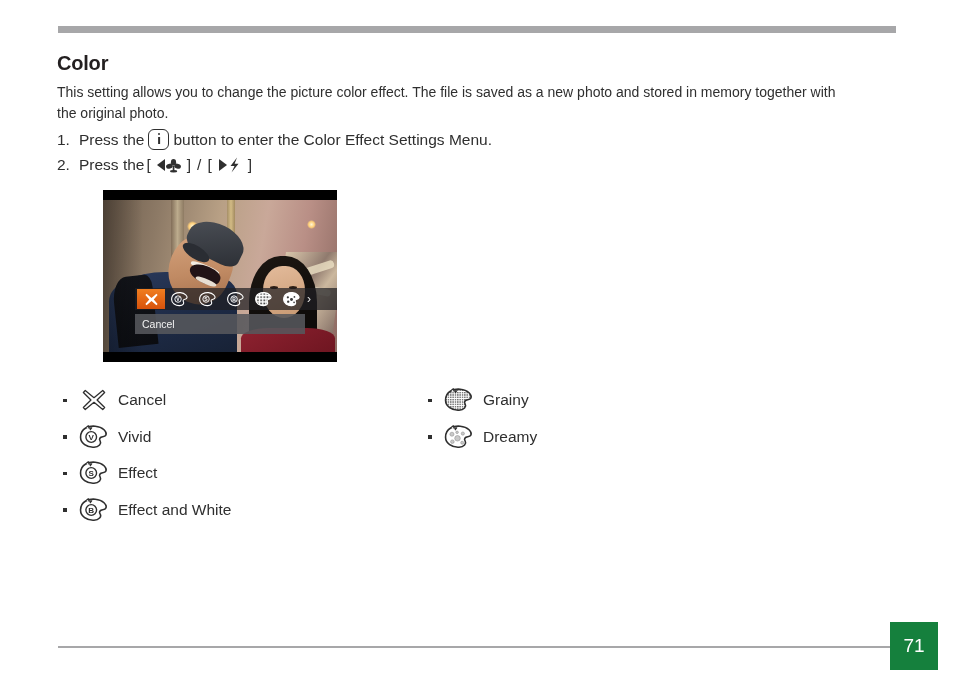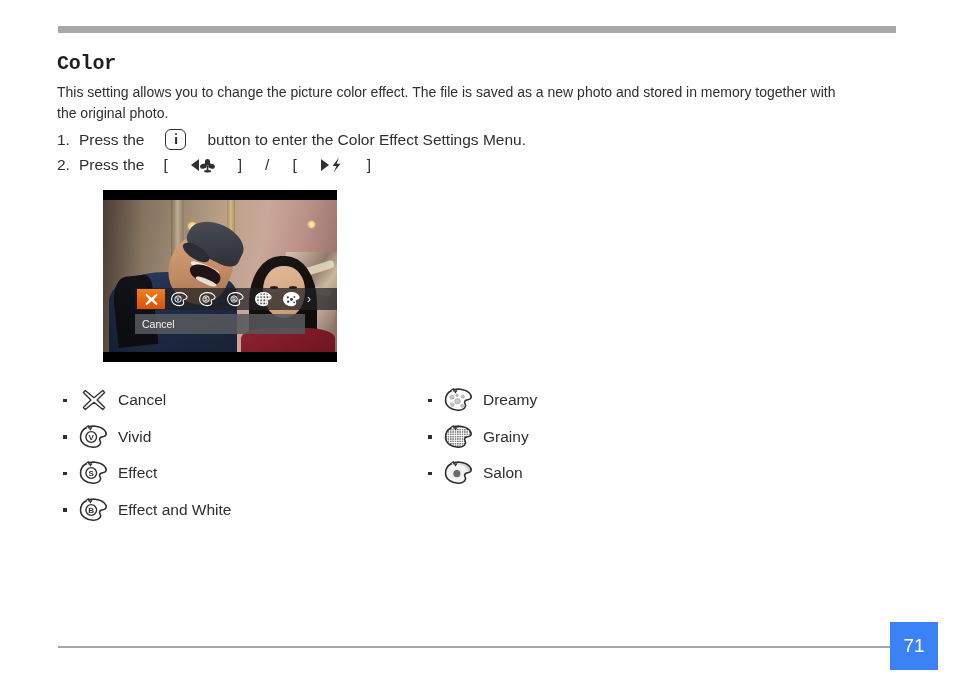--- a/index.html
+++ b/index.html
@@ -28,21 +28,20 @@
 
   
   .page-title {
     position: absolute;
     left: 57px;
     top: 52px;
     font-size: 20px;
     font-weight: bold;
     letter-spacing: -0.2px;
     color: #231f20;
-    font-family: Liberation Mono, monospace;
   }
 
   
   .intro {
     position: absolute;
     left: 57px;
     top: 82px;
     width: 800px;
     font-size: 14px;
     line-height: 21px;
@@ -64,21 +63,21 @@
     align-items: flex-start;
     white-space: nowrap;
   }
   .step-num {
     width: 22px;
     flex: 0 0 22px;
   }
   .step-text {
     display: flex;
     align-items: center;
-    gap: 17px;
+    gap: 0px;
   }
 
   
   .ibtn {
     display: inline-block;
     width: 19px;
     height: 19px;
     border: 1.6px solid #2f2f2f;
     border-radius: 6px;
     position: relative;
@@ -361,21 +360,21 @@
     width: 832px;
     height: 2px;
     background: #a7a7a9;
   }
   .page-num {
     position: absolute;
     left: 890px;
     top: 622px;
     width: 48px;
     height: 48px;
-    background: #3b82f6;
+    background: #15803d;
     color: #ffffff;
     font-size: 19px;
     display: flex;
     align-items: center;
     justify-content: center;
   }
 </style>
 </head>
 <body>
 
@@ -575,72 +574,52 @@
 </div>
 
 <div class="legend right">
 
   <div class="legend-row">
     <span class="legend-bullet">
         <i></i>
       </span>
     <span class="legend-icon">
       <svg width="32" height="26" viewBox="0 0 30 24">
+        <defs>
+          <pattern id="gpat" width="2.2" height="2.2" patternUnits="userSpaceOnUse">
+            <rect width="2.2" height="2.2" fill="#ffffff"></rect>
+            <circle cx="0.7" cy="0.7" r="0.65" fill="#2f2f2f"></circle>
+          </pattern>
+        </defs>
+        <path d="M7.2 3.6 C12 0.8 20.4 1.4 24.4 5.2 C27.8 8.5 26.6 11.4 23.2 11.8 C20.6 12.1 19.4 13.8 20.8 15.9 C22.2 18.2 19.8 21.4 15.0 21.6 C8.4 22.0 2.4 17.8 2.4 12.2 C2.4 8.6 4.0 5.4 7.2 3.6 Z" fill="url(#gpat)" stroke="#2f2f2f" stroke-width="1.5"></path>
+        <path d="M7.6 3.2 L9.6 1.4 L10.4 3.8 L12.8 3.4 L11.2 5.6" fill="#ffffff" stroke="#2f2f2f" stroke-width="1.1" stroke-linejoin="round"></path>
+      </svg>
+    </span>
+    <span class="legend-text">Grainy</span>
+  </div>
+
+  <div class="legend-row">
+    <span class="legend-bullet">
+        <i></i>
+      </span>
+    <span class="legend-icon">
+      <svg width="32" height="26" viewBox="0 0 30 24">
         <path d="M7.2 3.6 C12 0.8 20.4 1.4 24.4 5.2 C27.8 8.5 26.6 11.4 23.2 11.8 C20.6 12.1 19.4 13.8 20.8 15.9 C22.2 18.2 19.8 21.4 15.0 21.6 C8.4 22.0 2.4 17.8 2.4 12.2 C2.4 8.6 4.0 5.4 7.2 3.6 Z" fill="#ffffff" stroke="#2f2f2f" stroke-width="1.5"></path>
         <path d="M7.6 3.2 L9.6 1.4 L10.4 3.8 L12.8 3.4 L11.2 5.6" fill="#ffffff" stroke="#2f2f2f" stroke-width="1.1" stroke-linejoin="round"></path>
         <g fill="#c9c9c9" stroke="#8a8a8a" stroke-width="0.5">
           <circle cx="8.4" cy="9.4" r="1.9"></circle>
           <circle cx="13.6" cy="13.2" r="2.6"></circle>
           <circle cx="8.8" cy="16.4" r="1.7"></circle>
           <circle cx="18.6" cy="8.8" r="1.5"></circle>
           <circle cx="18.0" cy="17.4" r="1.4"></circle>
           <circle cx="13.2" cy="7.6" r="1.2"></circle>
         </g>
       </svg>
     </span>
     <span class="legend-text">Dreamy</span>
   </div>
 
-  <div class="legend-row">
-    <span class="legend-bullet">
-        <i></i>
-      </span>
-    <span class="legend-icon">
-      <svg width="32" height="26" viewBox="0 0 30 24">
-        <defs>
-          <pattern id="gpat" width="2.2" height="2.2" patternUnits="userSpaceOnUse">
-            <rect width="2.2" height="2.2" fill="#ffffff"></rect>
-            <circle cx="0.7" cy="0.7" r="0.65" fill="#2f2f2f"></circle>
-          </pattern>
-        </defs>
-        <path d="M7.2 3.6 C12 0.8 20.4 1.4 24.4 5.2 C27.8 8.5 26.6 11.4 23.2 11.8 C20.6 12.1 19.4 13.8 20.8 15.9 C22.2 18.2 19.8 21.4 15.0 21.6 C8.4 22.0 2.4 17.8 2.4 12.2 C2.4 8.6 4.0 5.4 7.2 3.6 Z" fill="url(#gpat)" stroke="#2f2f2f" stroke-width="1.5"></path>
-        <path d="M7.6 3.2 L9.6 1.4 L10.4 3.8 L12.8 3.4 L11.2 5.6" fill="#ffffff" stroke="#2f2f2f" stroke-width="1.1" stroke-linejoin="round"></path>
-      </svg>
-    </span>
-    <span class="legend-text">Grainy</span>
-  </div>
-
-
-  <div class="legend-row">
-    <span class="legend-bullet">
-        <i></i>
-      </span>
-    <span class="legend-icon">
-      <svg width="32" height="26" viewBox="0 0 30 24">
-        <defs>
-          <radialGradient id="sal" cx="44%" cy="52%" r="60%">
-            <stop offset="0%" stop-color="#e9e9e9"></stop>
-            <stop offset="62%" stop-color="#f7f7f7"></stop>
-            <stop offset="100%" stop-color="#b5b5b5"></stop>
-          </radialGradient>
-        </defs>
-        <path d="M7.2 3.6 C12 0.8 20.4 1.4 24.4 5.2 C27.8 8.5 26.6 11.4 23.2 11.8 C20.6 12.1 19.4 13.8 20.8 15.9 C22.2 18.2 19.8 21.4 15.0 21.6 C8.4 22.0 2.4 17.8 2.4 12.2 C2.4 8.6 4.0 5.4 7.2 3.6 Z" fill="url(#sal)" stroke="#2f2f2f" stroke-width="1.5"></path>
-        <path d="M7.6 3.2 L9.6 1.4 L10.4 3.8 L12.8 3.4 L11.2 5.6" fill="#ffffff" stroke="#2f2f2f" stroke-width="1.1" stroke-linejoin="round"></path>
-        <circle cx="13.0" cy="12.6" r="3.3" fill="#6a6a6a"></circle>
-      </svg>
-    </span>
-    <span class="legend-text">Salon</span>
-  </div>
+
 
 </div>
 
 <div class="footer-rule"></div>
 <div class="page-num">71</div>
 
 </body></html>

